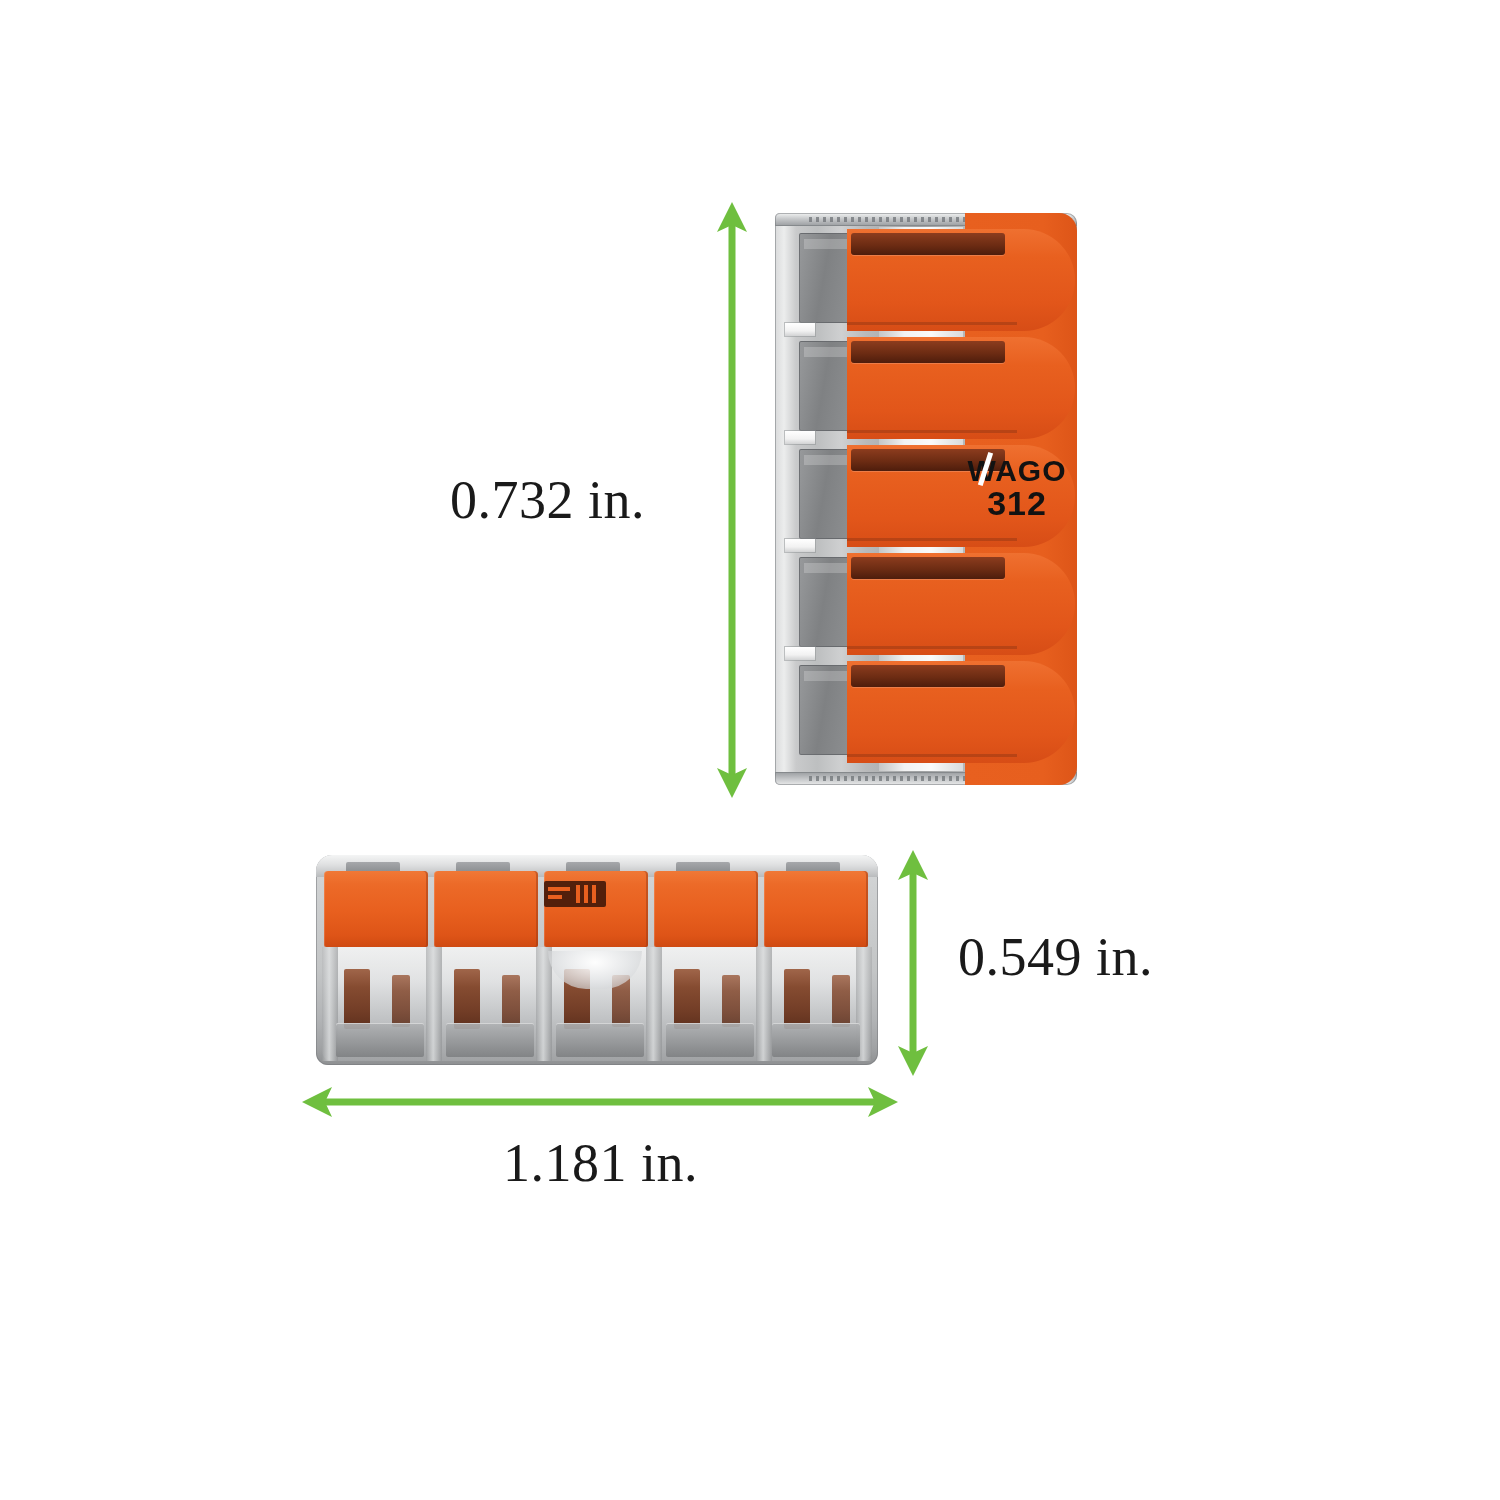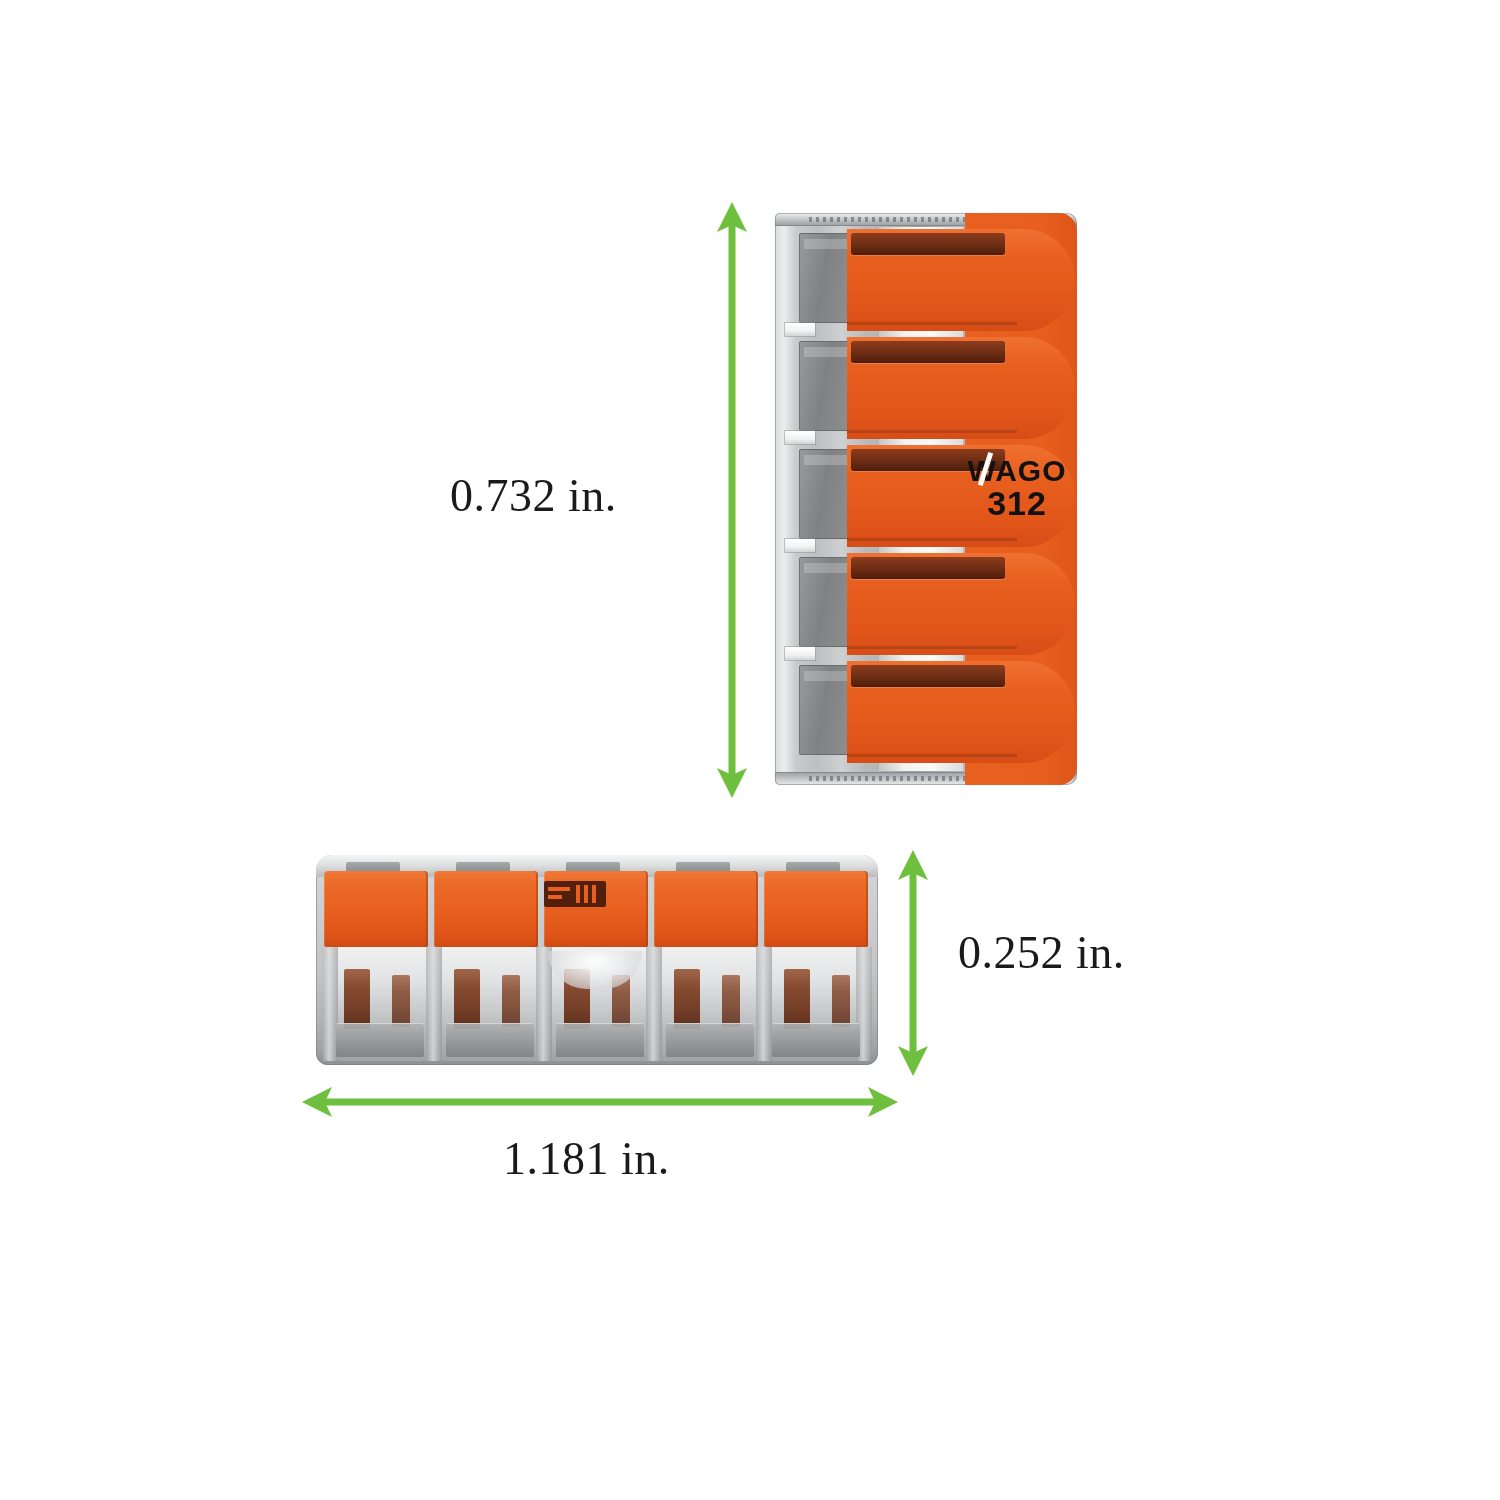--- a/index.html
+++ b/index.html
@@ -14,21 +14,21 @@
     background: #ffffff;
     overflow: hidden;
     font-family: "Liberation Serif", "DejaVu Serif", serif;
   }
 
   
   .dim-label {
     position: absolute;
     color: #1a1a1a;
     font-family: "Liberation Serif", "DejaVu Serif", serif;
-    font-size: 46px;
+    font-size: 54px;
     letter-spacing: 0.5px;
     white-space: nowrap;
     line-height: 1;
   }
   #label-height      { left: 450px; top: 473px; }
   #label-depth       { left: 958px; top: 930px; }
   #label-width       { left: 503px; top: 1136px; text-align: center; }
 
   
   .arrow-svg { position: absolute; overflow: visible; }
@@ -484,16 +484,16 @@
     <polygon points="27,228 42,198 27,205 12,198" fill="#6fbf3f"></polygon>
   </svg>
 
   <svg id="arrow-width" class="arrow-svg" viewBox="0 0 600 48">
     <line x1="22" y1="24" x2="578" y2="24" stroke="#6fbf3f" stroke-width="7"></line>
     <polygon points="2,24 32,9 25,24 32,39" fill="#6fbf3f"></polygon>
     <polygon points="598,24 568,9 575,24 568,39" fill="#6fbf3f"></polygon>
   </svg>
 
   <div id="label-height" class="dim-label">0.732 in.</div>
-  <div id="label-depth" class="dim-label">0.252 in.</div>
+  <div id="label-depth" class="dim-label">0.549 in.</div>
   <div id="label-width" class="dim-label">1.181 in.</div>
 
 </div>
 
 </body></html>

